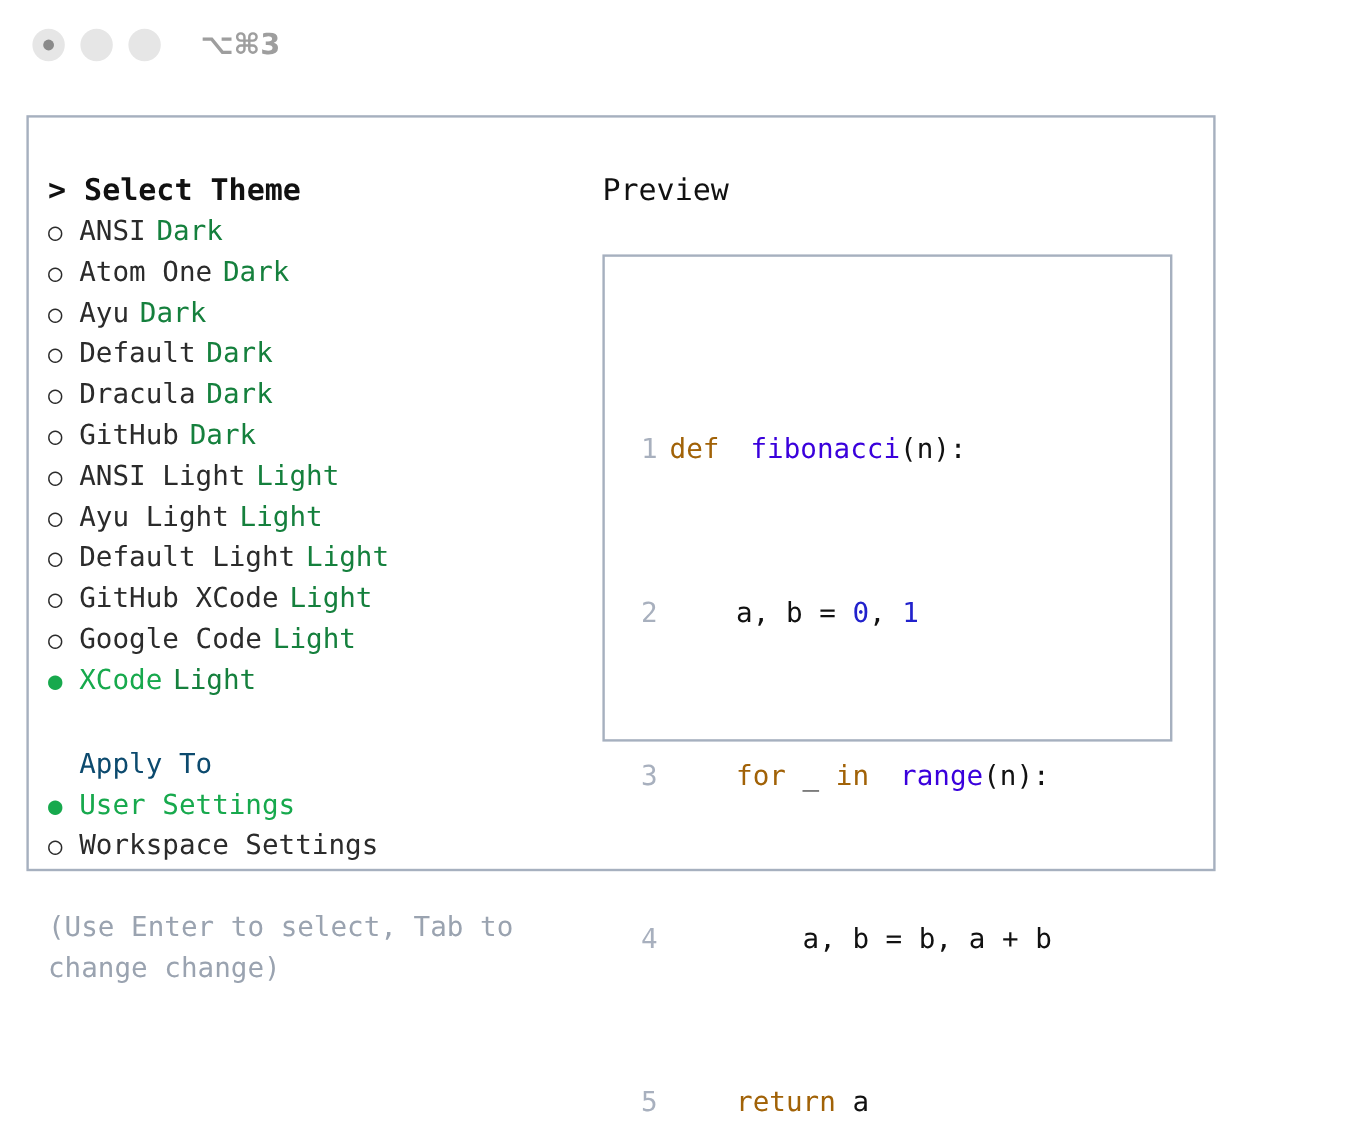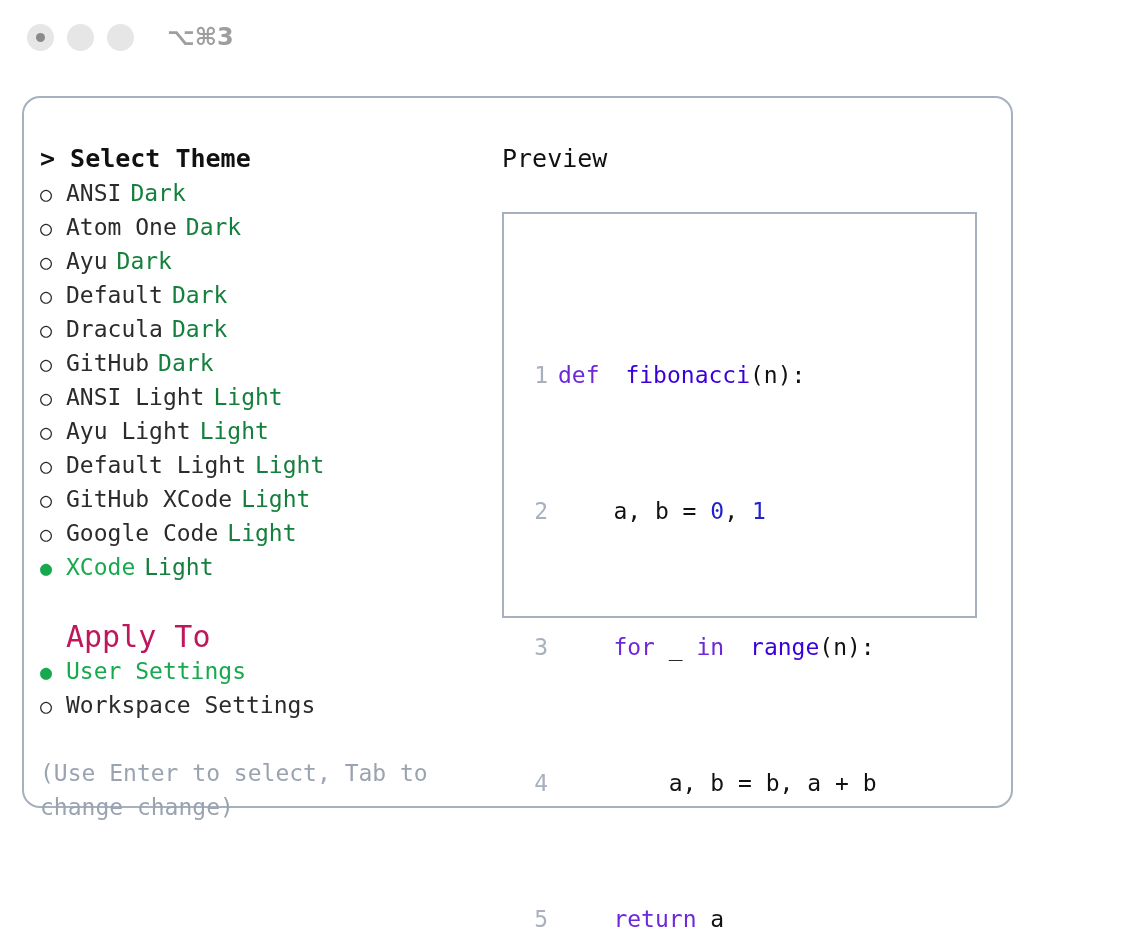--- a/index.html
+++ b/index.html
@@ -65,23 +65,23 @@
     letter-spacing: 0px;
     font-family: "DejaVu Sans", "Liberation Sans", sans-serif;
   }
 
   
   .panel {
     position: absolute;
     left: 22px;
     top: 96px;
     width: 991px;
-    height: 712px;
+    height: 630px;
     border: 2px solid #a6b0bf;
-    border-radius: 18px;
+    border-radius: 0;
     box-sizing: border-box;
     background: #ffffff;
   }
 
   
   .left-col {
     position: absolute;
     left: 16px;
     top: 44px;
     width: 440px;
@@ -116,22 +116,22 @@
     color: #2b2b2b;
   }
   .opt-label.sel {
     color: #17a94d;
   }
   .opt-tag {
     color: #15803d;
     margin-left: 9px;
   }
   .group-head {
-    font-size: 30px;
-    color: #be185d;
+    font-size: 23px;
+    color: #0c4a6e;
     line-height: 34px;
     height: 34px;
     padding-left: 26px;
     white-space: pre;
   }
   .spacer-lg { height: 36px; }
   .spacer-md { height: 34px; }
   .hint {
     font-size: 23px;
     color: #9aa3b0;
@@ -171,21 +171,21 @@
     line-height: 34px;
     white-space: pre;
   }
   .ln {
     display: inline-block;
     width: 26px;
     text-align: right;
     color: #a8b0be;
     margin-right: 10px;
   }
-  .kw   { color: #6d28d9; }
+  .kw   { color: #a16207; }
   .fn   { color: #3a00dc; margin-left: 12px; }
   .num  { color: #2222cc; }
   .plain{ color: #111111; }
 </style>
 </head>
 <body>
 
 <div class="window">
 
   <div class="titlebar">

